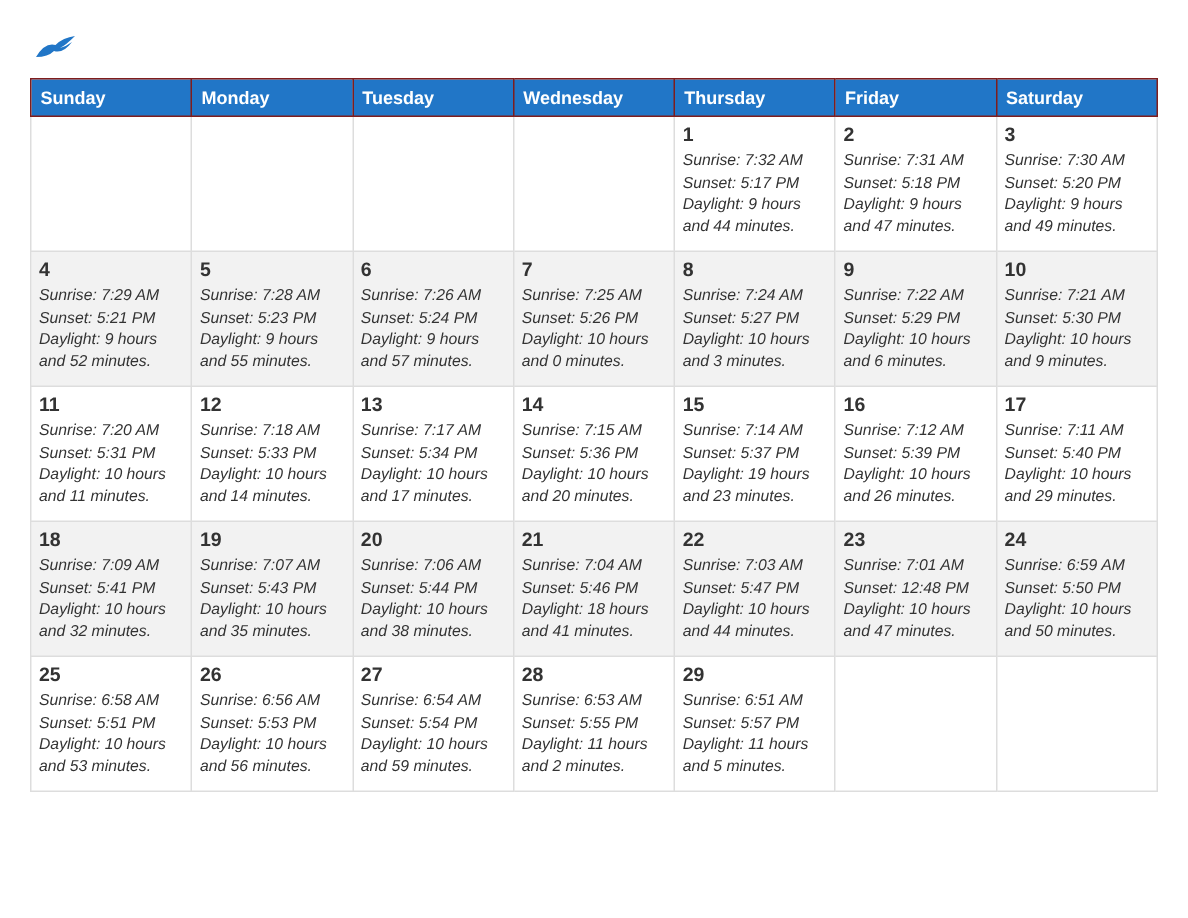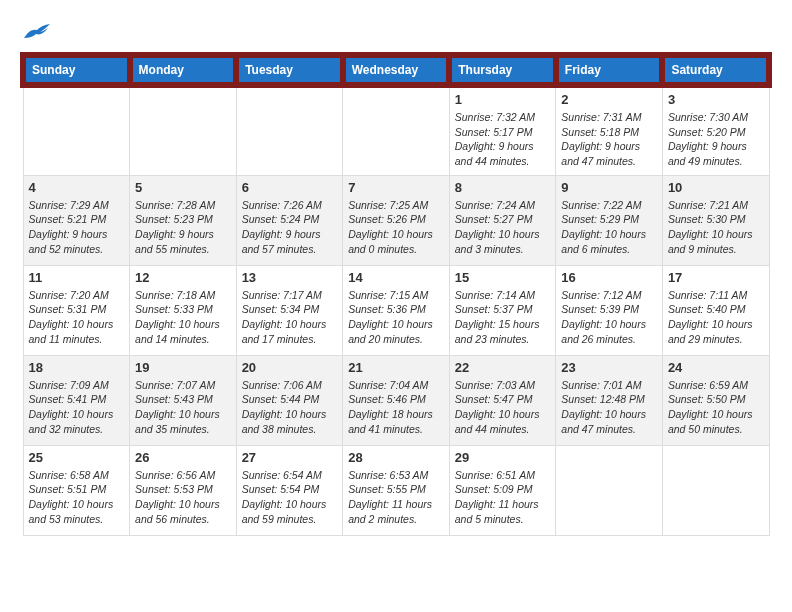--- a/index.html
+++ b/index.html
@@ -57,21 +57,21 @@
       border-collapse: collapse;
       table-layout: fixed;
     }
     th {
       background-color: #2176c7;
       color: white;
       font-size: 12px;
       font-weight: bold;
       text-align: left;
       padding: 5px 6px;
-      border: 6px solid #7f1d1d;
+      border: 1px solid #7f1d1d;
     }
     td {
       vertical-align: top;
       border: 1px solid #ddd;
       padding: 4px 5px;
       font-size: 10.5px;
       color: #333;
       height: 90px;
       background: #fff;
     }
@@ -250,21 +250,21 @@
             <span>Sunrise: 7:15 AM</span><br>
             <span>Sunset: 5:36 PM</span><br>
             <span>Daylight: 10 hours and 20 minutes.</span>
           </div>
         </td>
         <td>
           <span class="day-num">15</span>
           <div class="day-info">
             <span>Sunrise: 7:14 AM</span><br>
             <span>Sunset: 5:37 PM</span><br>
-            <span>Daylight: 15 hours and 23 minutes.</span>
+            <span>Daylight: 19 hours and 23 minutes.</span>
           </div>
         </td>
         <td>
           <span class="day-num">16</span>
           <div class="day-info">
             <span>Sunrise: 7:12 AM</span><br>
             <span>Sunset: 5:39 PM</span><br>
             <span>Daylight: 10 hours and 26 minutes.</span>
           </div>
         </td>
@@ -365,21 +365,21 @@
           <div class="day-info">
             <span>Sunrise: 6:53 AM</span><br>
             <span>Sunset: 5:55 PM</span><br>
             <span>Daylight: 11 hours and 2 minutes.</span>
           </div>
         </td>
         <td>
           <span class="day-num">29</span>
           <div class="day-info">
             <span>Sunrise: 6:51 AM</span><br>
-            <span>Sunset: 5:09 PM</span><br>
+            <span>Sunset: 5:57 PM</span><br>
             <span>Daylight: 11 hours and 5 minutes.</span>
           </div>
         </td>
         <td class="empty"></td>
         <td class="empty"></td>
       </tr>
     </tbody>
 </table>
 
 </body></html>

